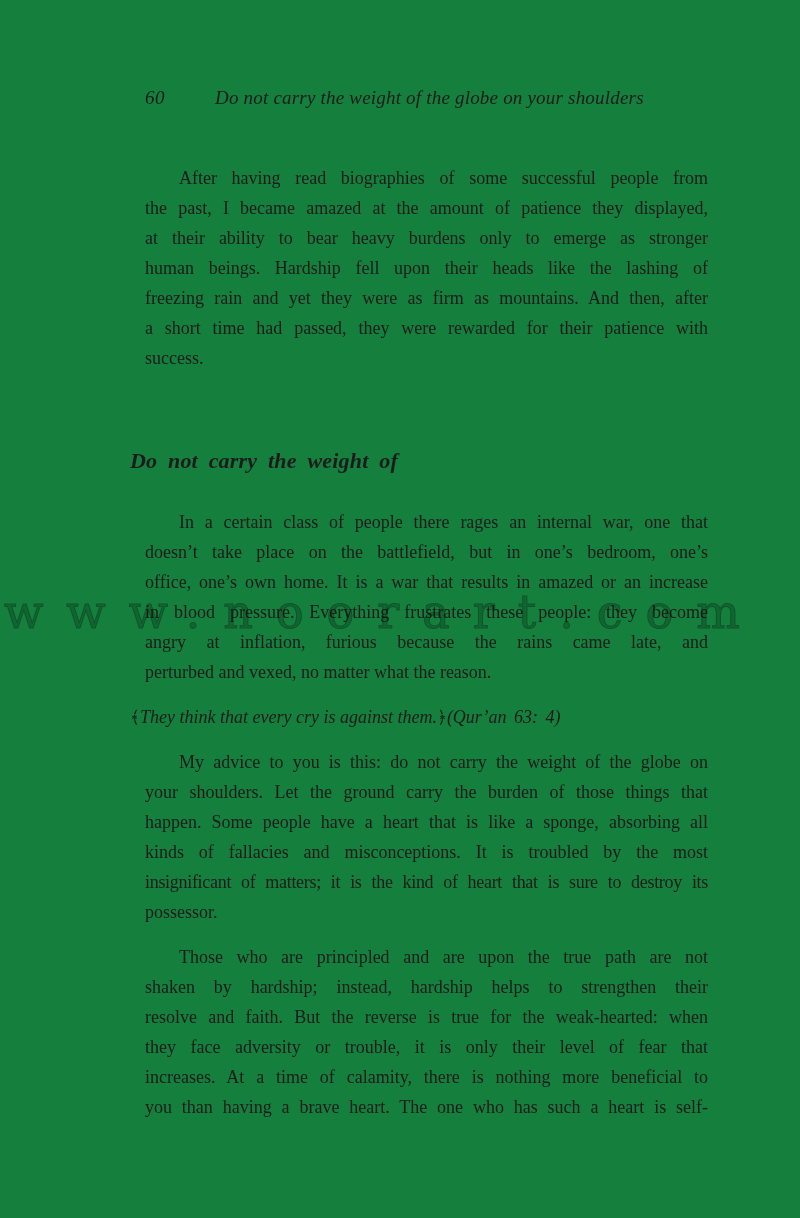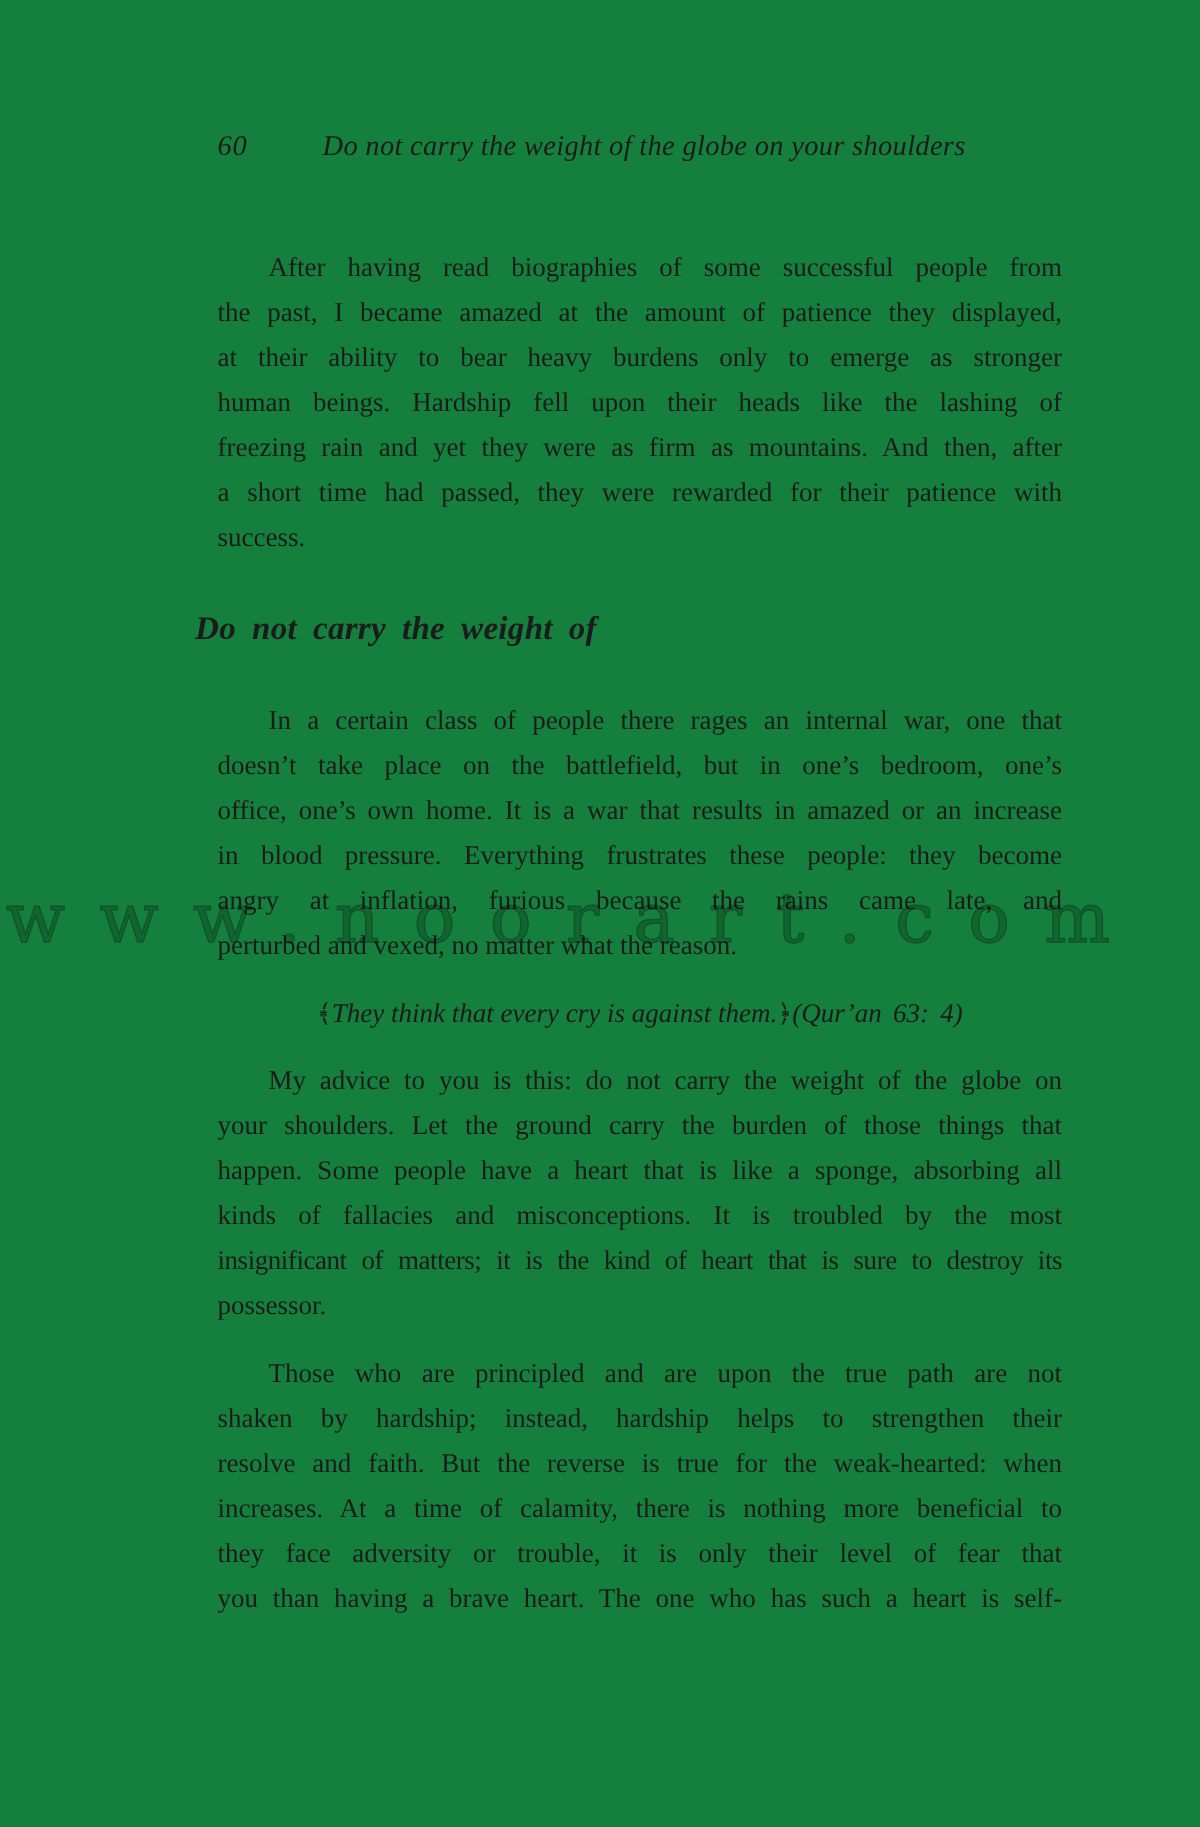--- a/index.html
+++ b/index.html
@@ -47,34 +47,34 @@
     text-align: justify;
     text-align-last: justify;
     white-space: normal;
   }
   .line.last { text-align-last: left; }
   .line.indent { text-indent: 34px; }
   .line.tight1 { word-spacing: -1px; }
   .line.tight2 { word-spacing: -2.2px; letter-spacing: -0.3px; }
 
   .section-heading {
-    margin-top: 28px;
+    margin-top: 70px;
     margin-bottom: 28px;
     font-weight: bold;
     font-style: italic;
     font-size: 22px;
     line-height: 36px;
     word-spacing: 5px;
     letter-spacing: 0.2px;
   }
 
   .verse-line {
     height: 30px;
     display: flex;
-    justify-content: center;
+    justify-content: flex-start;
     align-items: baseline;
     font-style: italic;
   }
   .verse-quote { white-space: nowrap; }
   .ornament {
     font-family: "DejaVu Sans", sans-serif;
     font-style: normal;
     font-size: 17px;
   }
   .verse-citation { white-space: nowrap; word-spacing: 3px; }
@@ -144,22 +144,22 @@
       <div class="line">happen. Some people have a heart that is like a sponge, absorbing all</div>
       <div class="line">kinds of fallacies and misconceptions. It is troubled by the most</div>
       <div class="line tight2">insignificant of matters; it is the kind of heart that is sure to destroy its</div>
       <div class="line last">possessor.</div>
     </div>
 
     <div class="para">
       <div class="line indent">Those who are principled and are upon the true path are not</div>
       <div class="line">shaken by hardship; instead, hardship helps to strengthen their</div>
       <div class="line">resolve and faith. But the reverse is true for the weak-hearted: when</div>
+      <div class="line">they face adversity or trouble, it is only their level of fear that</div>
       <div class="line">increases. At a time of calamity, there is nothing more beneficial to</div>
-      <div class="line">they face adversity or trouble, it is only their level of fear that</div>
       <div class="line">you than having a brave heart. The one who has such a heart is self-</div>
     </div>
 
   </div>
 
   <div class="watermark">www.noorart.com</div>
 
 </div>
 
 </body></html>

